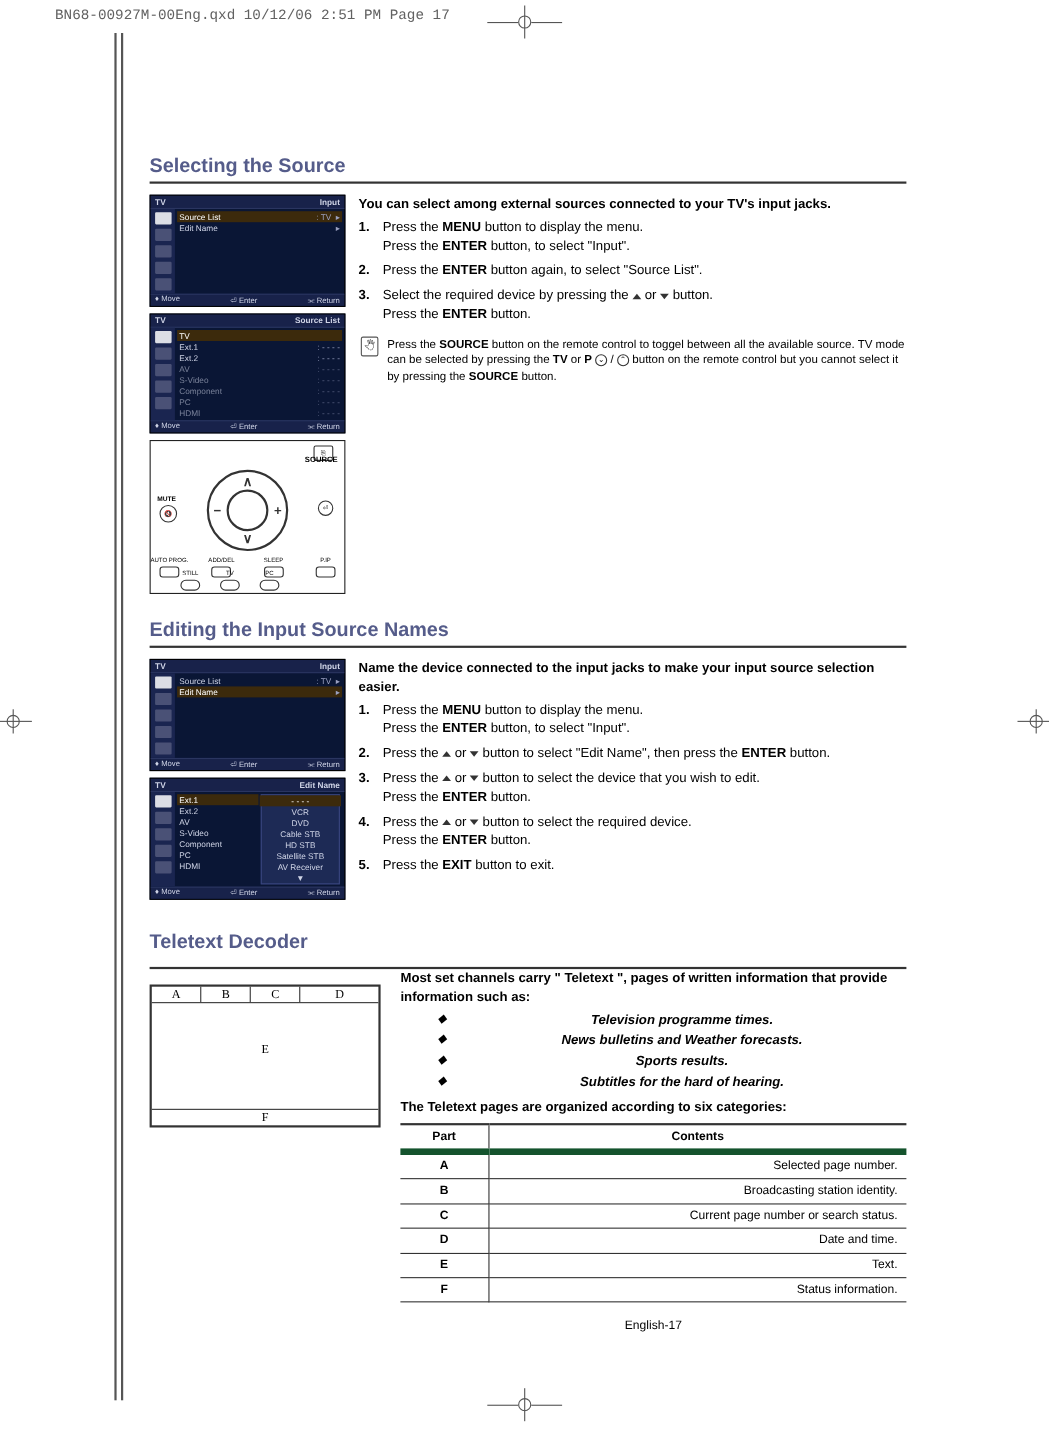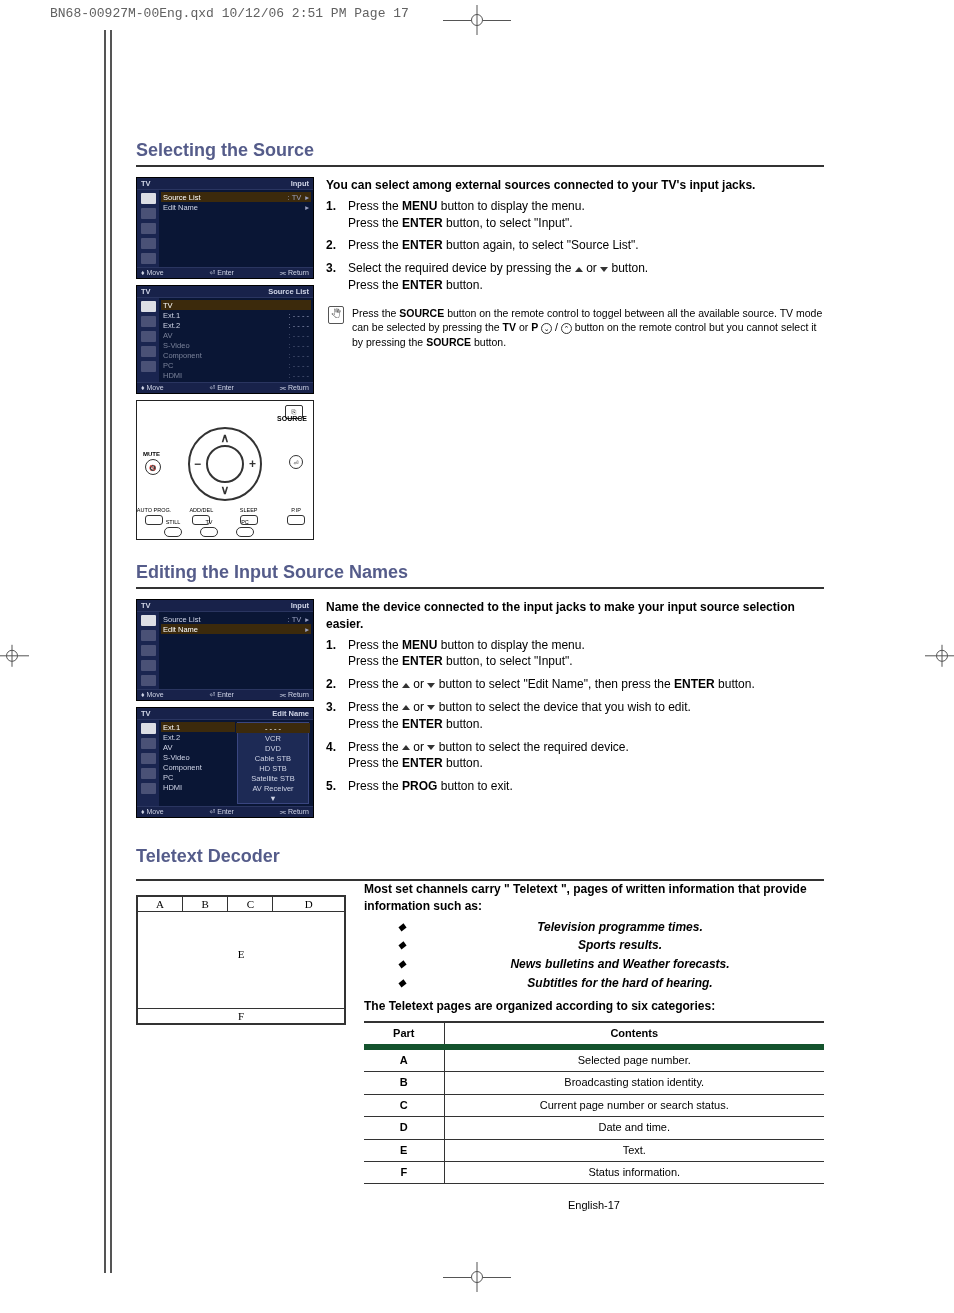--- a/index.html
+++ b/index.html
@@ -329,21 +329,21 @@
   
   table.parts {
     border-collapse: collapse;
     width: 100%;
     font-size: 11px;
     margin-top: 6px;
   }
   table.parts th, table.parts td {
     border-bottom: 1px solid #333;
     padding: 3px 8px;
-    text-align: center;
+    text-align: right;
   }
   table.parts thead th {
     border-top: 2px solid #333;
     border-bottom: 6px solid #14532d;
     font-weight: bold;
     text-align: center;
   }
   table.parts tbody td:first-child {
     text-align: center;
     font-weight: bold;
@@ -670,21 +670,21 @@
           </li>
           <li>
             <span>Press the </span><span class="tri-up"></span><span> or </span><span class="tri-down"></span><span> button to select the device that you wish to edit.</span><br>
             <span>Press the </span><b>ENTER</b><span> button.</span>
           </li>
           <li>
             <span>Press the </span><span class="tri-up"></span><span> or </span><span class="tri-down"></span><span> button to select the required device.</span><br>
             <span>Press the </span><b>ENTER</b><span> button.</span>
           </li>
           <li>
-            <span>Press the </span><b>PROG</b><span> button to exit.</span>
+            <span>Press the </span><b>EXIT</b><span> button to exit.</span>
           </li>
         </ol>
       </div>
     </div>
   </div>
 
   <div class="section teletext-section">
     <div class="section-title" style="width:38%;border-bottom:none">Teletext Decoder</div>
     <div style="border-top:2px solid #333;margin-top:-2px"></div>
     <div class="cols">
@@ -697,22 +697,22 @@
             <div class="tab">D</div>
           </div>
           <div class="mid">E</div>
           <div class="foot">F</div>
         </div>
       </div>
       <div class="rightcol">
         <div class="intro">Most set channels carry " Teletext ", pages of written information that provide information such as:</div>
         <ul class="bullets">
           <li>Television programme times.</li>
+          <li>News bulletins and Weather forecasts.</li>
           <li>Sports results.</li>
-          <li>News bulletins and Weather forecasts.</li>
           <li>Subtitles for the hard of hearing.</li>
         </ul>
         <div class="intro">The Teletext pages are organized according to six categories:</div>
         <table class="parts">
           <thead>
             <tr>
               <th>Part</th>
               <th>Contents</th>
             </tr>
           </thead>

